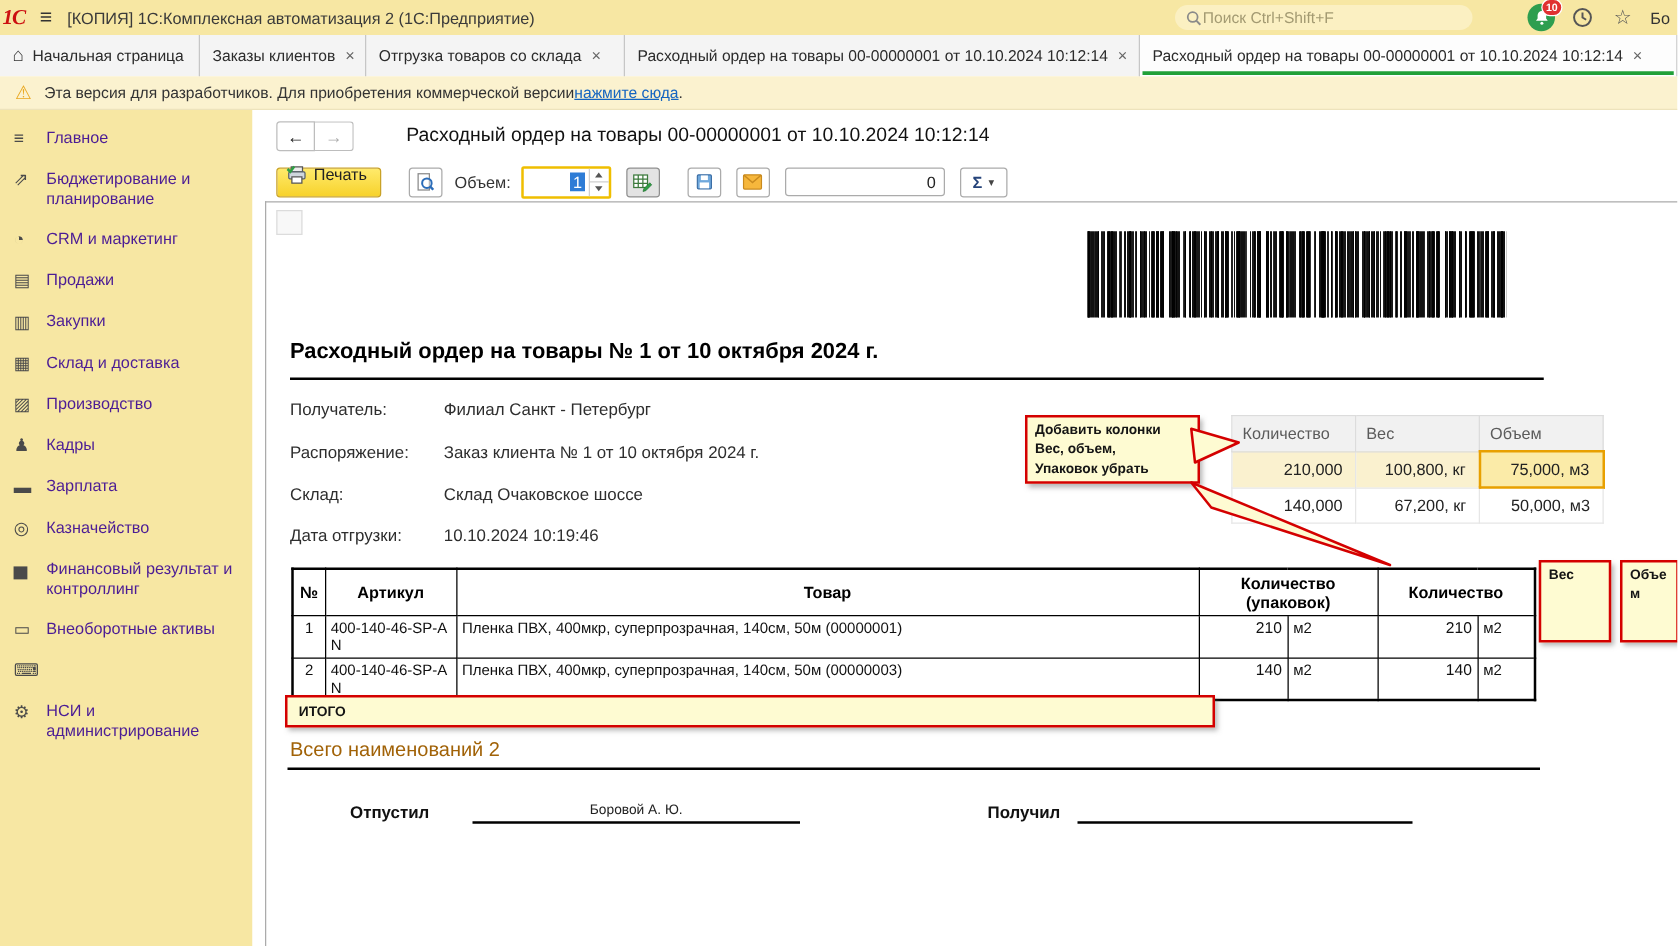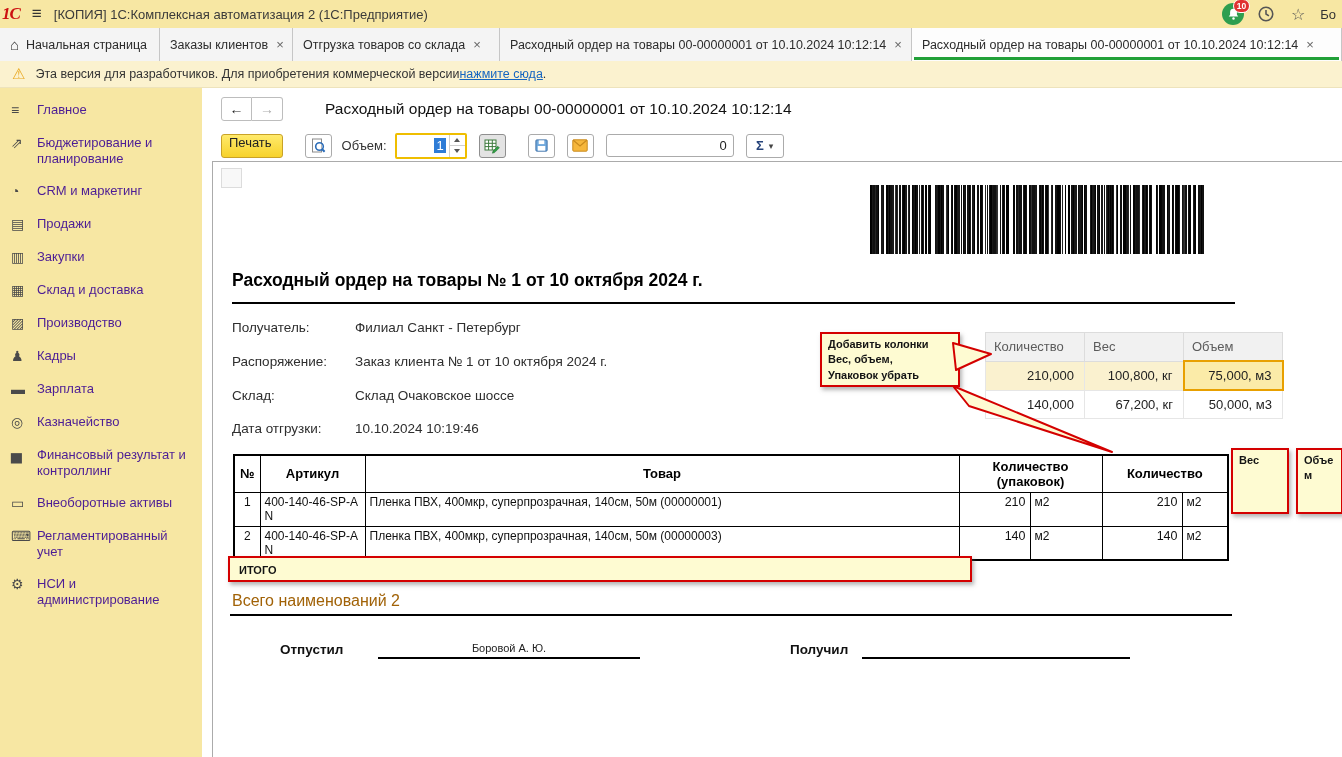--- a/index.html
+++ b/index.html
@@ -58,21 +58,21 @@
   .navbtn { width:31px; height:24px; border:1px solid #BDBDBD; background:#fff;
     display:flex; align-items:center; justify-content:center; font-size:14px; cursor:pointer; }
   .navbtn.back { border-radius:3px 0 0 3px; color:#222; }
   .navbtn.fwd  { border-radius:0 3px 3px 0; color:#ADADAD; border-left:none; }
   .doc-title { font-size:15.5px; color:#111; margin-left:42px; white-space:nowrap; }
 
   .toolbar { height:31px; display:flex; align-items:center; padding-left:19px; }
   .tb-btn { height:24px; border:1px solid #ABABAB; border-radius:3px; background:#fff;
     display:flex; align-items:center; justify-content:center; cursor:pointer; }
   .print-btn { background:linear-gradient(#FFEA6B,#F7D22B); border:1px solid #C9A227;
-    padding:0 10px 12px 7px; font-size:13px; color:#222; gap:6px;flex-direction:column; }
+    padding:0 10px 12px 7px; font-size:13px; color:#222; gap:6px; }
   .sq { width:27px; }
   .tb-gap { width:12px; } .tb-gap-lg { width:22px; }
   .copies-label { font-size:13px; color:#333; margin:0 8px 0 10px; }
   .spinner { display:flex; align-items:center; border:2px solid #EFBE00; border-radius:2px;
     background:#fff; height:26px; }
   .spin-val { width:52px; text-align:right; font-size:13px; padding-right:3px; }
   .spin-val .sel { background:#2E7CD6; color:#fff; padding:0 2px; }
   .spin-arrows { width:16px; border-left:1px solid #CFCFCF; height:100%; display:flex;
     flex-direction:column; }
   .spin-arrows div { flex:1; display:flex; align-items:center; justify-content:center; cursor:pointer; }
@@ -145,20 +145,27 @@
   .line-received { left:649px; width:268px; }
 </style>
 </head>
 <body>
 
 <div class="topbar">
   <span class="logo">1С</span>
   <span class="hamburger">≡</span>
   <span class="app-title">[КОПИЯ] 1С:Комплексная автоматизация 2  (1С:Предприятие)</span>
   <span class="spacer"></span>
+  <div class="searchbox">
+    <svg width="15" height="15" viewBox="0 0 16 16">
+      <circle cx="7" cy="7" r="4.5" fill="none" stroke="#8a8a8a" stroke-width="1.6"></circle>
+      <line x1="10.5" y1="10.5" x2="14" y2="14" stroke="#8a8a8a" stroke-width="1.8"></line>
+    </svg>
+    <input placeholder="Поиск Ctrl+Shift+F" style="">
+  </div>
   <div class="bell-wrap">
     <div class="bell-circle">
       <svg width="13" height="14" viewBox="0 0 16 16">
         <path d="M8 1.5 a4.2 4.2 0 0 1 4.2 4.2 v3.2 l1.6 2.3 h-11.6 L3.8 8.9 V5.7 A4.2 4.2 0 0 1 8 1.5z" fill="#fff"></path>
         <circle cx="8" cy="13.6" r="1.5" fill="#fff"></circle>
       </svg>
     </div>
     <span class="badge">10</span>
   </div>
   <div class="top-icon">
@@ -249,21 +256,20 @@
     <div class="side-item">
       <span class="sicon">▅</span>
       <span class="slabel">Финансовый результат и контроллинг</span>
       </div>
     <div class="side-item">
       <span class="sicon">▭</span>
       <span class="slabel">Внеоборотные активы</span>
       </div>
     <div class="side-item">
       <span class="sicon">⌨</span>
-      <span class="slabel">Регламентированный учет</span>
       </div>
     <div class="side-item">
       <span class="sicon">⚙</span>
       <span class="slabel">НСИ и администрирование</span>
       </div>
   </div>
 
   <div class="main">
     <div class="doc-nav">
       <div class="navgroup">

